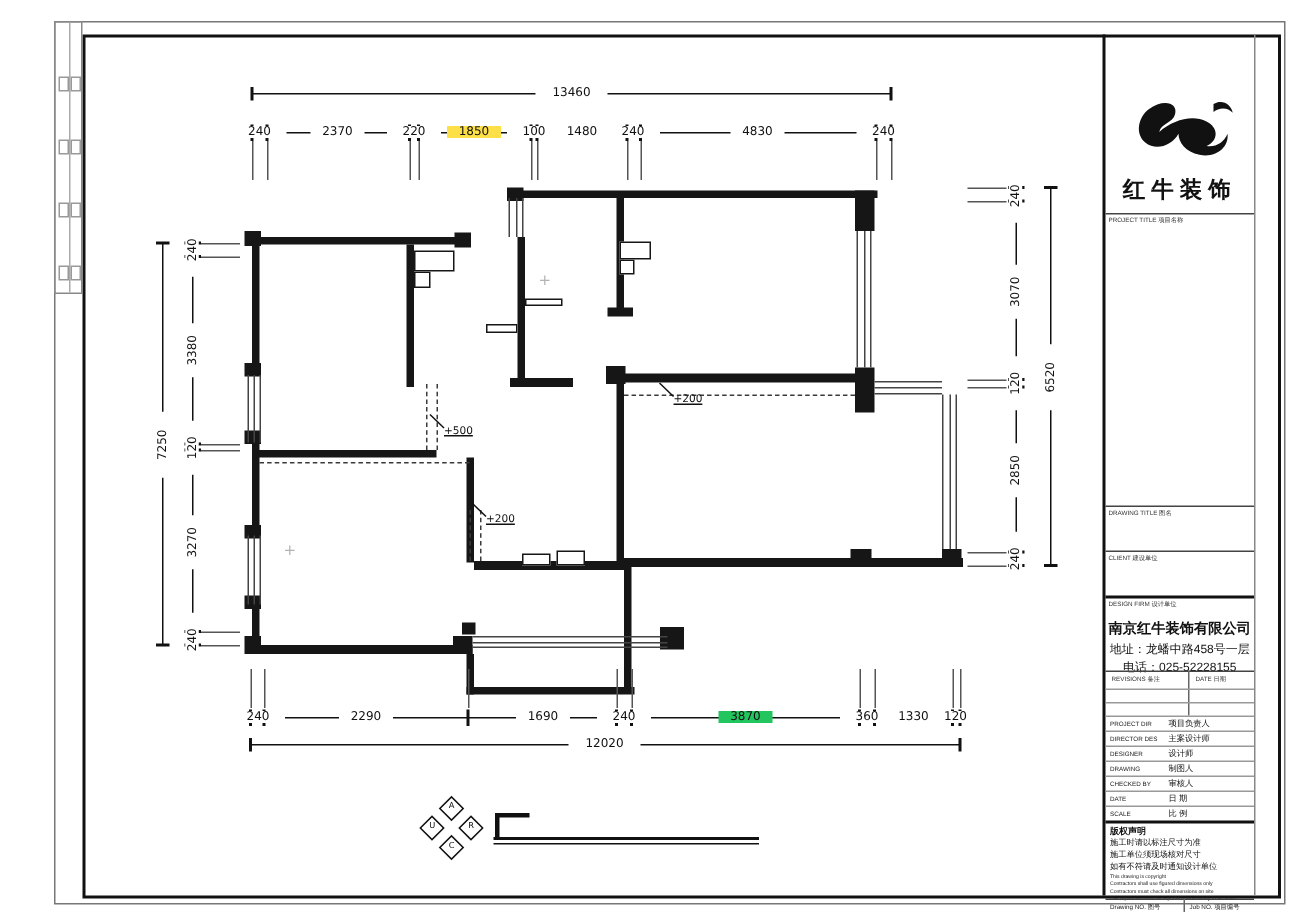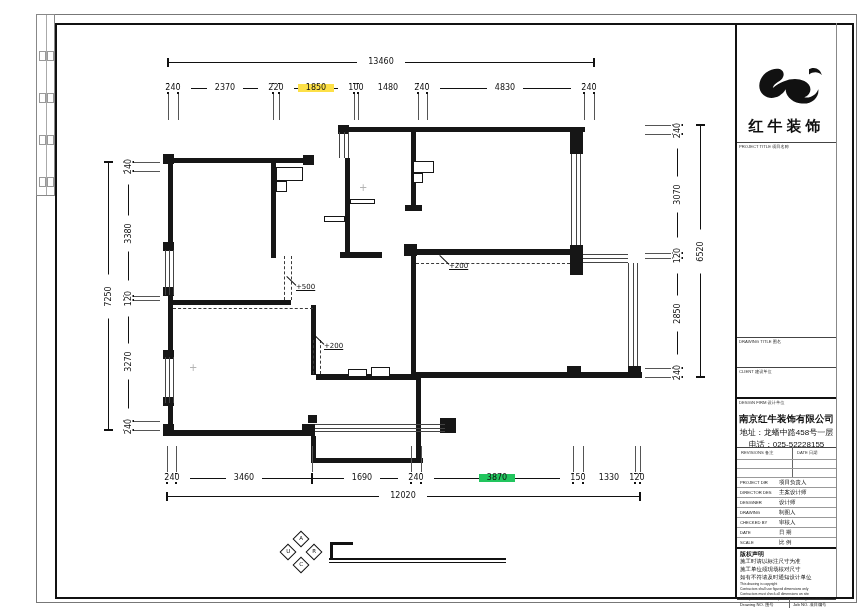--- a/index.html
+++ b/index.html
@@ -201,25 +201,25 @@
       <div style="position: absolute; left: 421px; top: 446px; width: 1px; height: 26px; background: rgb(85, 85, 85);"></div>
       <div style="position: absolute; left: 572px; top: 473px; width: 1.5px; height: 11px; background: rgb(17, 17, 17);"></div>
       <div style="position: absolute; left: 573px; top: 446px; width: 1px; height: 26px; background: rgb(85, 85, 85);"></div>
       <div style="position: absolute; left: 582px; top: 473px; width: 1.5px; height: 11px; background: rgb(17, 17, 17);"></div>
       <div style="position: absolute; left: 583px; top: 446px; width: 1px; height: 26px; background: rgb(85, 85, 85);"></div>
       <div style="position: absolute; left: 634px; top: 473px; width: 1.5px; height: 11px; background: rgb(17, 17, 17);"></div>
       <div style="position: absolute; left: 635px; top: 446px; width: 1px; height: 26px; background: rgb(85, 85, 85);"></div>
       <div style="position: absolute; left: 639px; top: 473px; width: 1.5px; height: 11px; background: rgb(17, 17, 17);"></div>
       <div style="position: absolute; left: 640px; top: 446px; width: 1px; height: 26px; background: rgb(85, 85, 85);"></div>
       <div style="position: absolute; left: 154px; top: 474px; width: 36px; text-align: center; font-size: 8px; line-height: 8px; background: rgb(255, 255, 255);">240</div>
-      <div style="position: absolute; left: 226px; top: 474px; width: 36px; text-align: center; font-size: 8px; line-height: 8px; background: rgb(255, 255, 255);">3460</div>
+      <div style="position: absolute; left: 226px; top: 474px; width: 36px; text-align: center; font-size: 8px; line-height: 8px; background: rgb(255, 255, 255);">2290</div>
       <div style="position: absolute; left: 344px; top: 474px; width: 36px; text-align: center; font-size: 8px; line-height: 8px; background: rgb(255, 255, 255);">1690</div>
       <div style="position: absolute; left: 398px; top: 474px; width: 36px; text-align: center; font-size: 8px; line-height: 8px; background: rgb(255, 255, 255);">240</div>
       <div style="position: absolute; left: 479px; top: 474px; width: 36px; text-align: center; font-size: 8px; line-height: 8px; background: #22c55e;">3870</div>
-      <div style="position: absolute; left: 560px; top: 474px; width: 36px; text-align: center; font-size: 8px; line-height: 8px; background: rgb(255, 255, 255);">150</div>
+      <div style="position: absolute; left: 560px; top: 474px; width: 36px; text-align: center; font-size: 8px; line-height: 8px; background: rgb(255, 255, 255);">360</div>
       <div style="position: absolute; left: 591px; top: 474px; width: 36px; text-align: center; font-size: 8px; line-height: 8px; background: rgb(255, 255, 255);">1330</div>
       <div style="position: absolute; left: 619px; top: 474px; width: 36px; text-align: center; font-size: 8px; line-height: 8px; background: rgb(255, 255, 255);">120</div>
       <div style="position: absolute; left: 167px; top: 496px; width: 473px; height: 1px; background: rgb(17, 17, 17);"></div>
       <div style="position: absolute; left: 166px; top: 492px; width: 1.5px; height: 9px; background: rgb(17, 17, 17);"></div>
       <div style="position: absolute; left: 639px; top: 492px; width: 1.5px; height: 9px; background: rgb(17, 17, 17);"></div>
       <div style="position: absolute; left: 379px; top: 492px; width: 48px; text-align: center; font-size: 8px; line-height: 8px; background: rgb(255, 255, 255);">12020</div>
       <div style="position: absolute; left: 128px; top: 162px; width: 1px; height: 268px; background: rgb(17, 17, 17);"></div>
       <div style="position: absolute; left: 123px; top: 161px; width: 11px; height: 1.5px; background: rgb(17, 17, 17);"></div>
       <div style="position: absolute; left: 134px; top: 162px; width: 26px; height: 1px; background: rgb(85, 85, 85);"></div>
       <div style="position: absolute; left: 123px; top: 170px; width: 11px; height: 1.5px; background: rgb(17, 17, 17);"></div>

